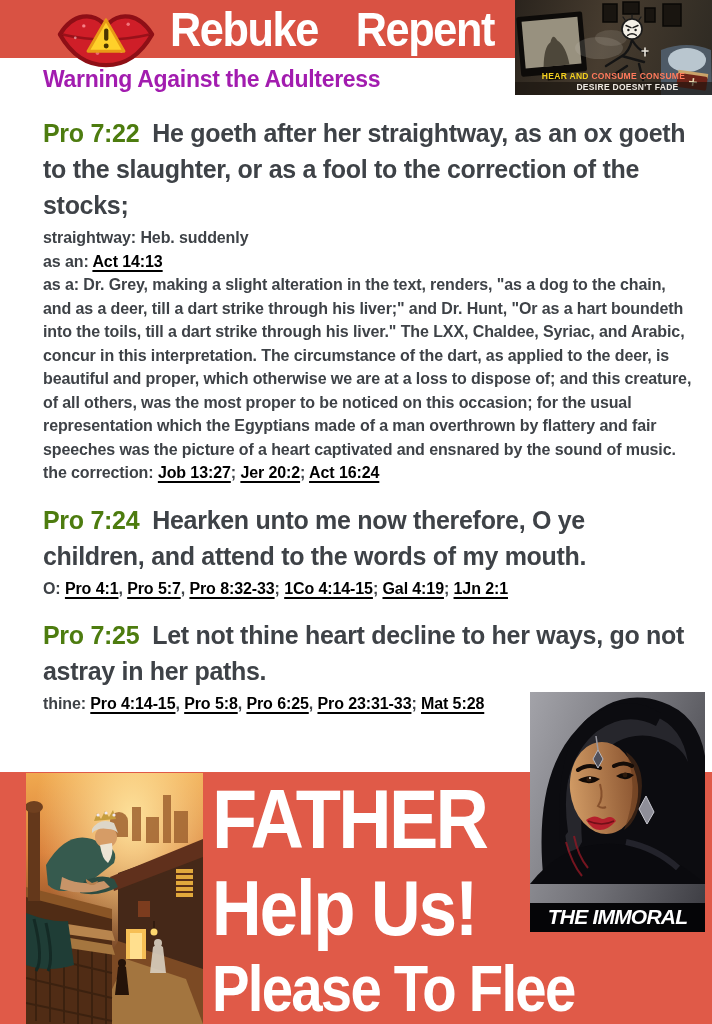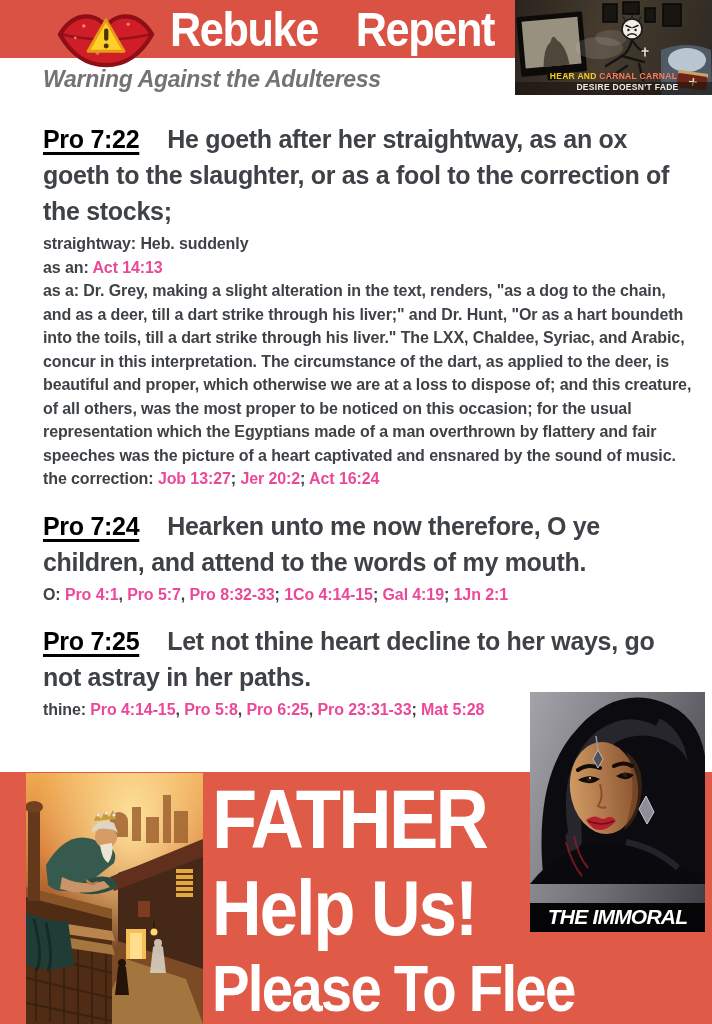--- a/index.html
+++ b/index.html
@@ -20,25 +20,25 @@
            background:linear-gradient(105deg,#2a241d,#473c2f 45%,#2d2922); }
   .thumb svg { position:absolute; left:0; top:0; }
   .thumb-caption { position:absolute; left:0; right:0; bottom:3px; text-align:center; font-weight:700;
                    font-size:8.5px; line-height:10.5px; letter-spacing:.3px; z-index:2; }
   .cap-y { color:#f2cf1e; }
   .cap-r { color:#ff7a5c; }
   .cap-w { color:#efe9e2;padding-left:28px; }
 
   
   .content { position:absolute; left:43px; top:58px; width:650px; padding-top:8px; z-index:1; }
-  .section-heading { font-size:23px; font-weight:700; color:#737373; letter-spacing:-.3px; line-height:27px; margin-bottom:28px;font-style:italic; }
+  .section-heading { font-size:23px; font-weight:700; color:#a21caf; letter-spacing:-.3px; line-height:27px; margin-bottom:22px; }
   .verse { font-size:25px; font-weight:700; color:#3e4247; line-height:36px; letter-spacing:-.3px; margin-bottom:3px; }
-  .vref { color:#000000; text-decoration:underline; text-decoration-thickness:2.5px; text-underline-offset:4px; margin-right:28px; cursor:pointer; }
+  .vref { color:#4d7c0f; text-decoration-thickness:2.5px; text-underline-offset:4px; margin-right:13px; cursor:pointer; }
   .note { font-size:16px; font-weight:700; color:#3e4247; line-height:23.5px; letter-spacing:-.1px; }
-  .note a { color:#ec4899; text-decoration-thickness:1.8px; text-underline-offset:2.5px; cursor:pointer; }
+  .note a { color:#000000; text-decoration:underline; text-decoration-thickness:1.8px; text-underline-offset:2.5px; cursor:pointer; }
   .vblock { margin-bottom:17px; }
   .vblock:last-child { margin-bottom:0; }
 
   
   .banner-bottom { position:absolute; left:0; top:772px; width:712px; height:252px; background:#e05a48; z-index:3;padding-left:8px; }
   .street-scene { position:absolute; left:26px; top:1px; width:177px; height:251px; overflow:hidden; }
   .footer-text { position:absolute; left:212px; top:2px; color:#fff; font-weight:700; white-space:nowrap; }
   .footer-line { display:block; transform:scaleX(.88); transform-origin:0 50%; }
   .fl1 { font-size:84px; line-height:86px; letter-spacing:-3px; margin-top:2px; }
   .fl2 { font-size:78px; line-height:92px; letter-spacing:-2px; }
@@ -121,21 +121,21 @@
 
       <g transform="rotate(8 178 82)">
         <rect x="162" y="72" width="30" height="5" fill="#caa36a"></rect>
         <rect x="162" y="75" width="30" height="14" rx="2" fill="#6e2318"></rect>
         <path d="M174,82 l8,0 M178,78 l0,8" stroke="#e8d9b0" stroke-width="1.6"></path>
       </g>
       <rect x="0" y="82" width="197" height="13" fill="#17130e" opacity=".6"></rect>
     </svg>
     <div class="thumb-caption">
       <div>
-        <span class="cap-y">HEAR AND</span><span class="cap-r"> CARNAL CARNAL</span>
+        <span class="cap-y">HEAR AND</span><span class="cap-r"> CONSUME CONSUME</span>
       </div>
       <div class="cap-w">DESIRE DOESN'T FADE</div>
     </div>
   </div>
 
   <div class="content">
     <h2 class="section-heading">Warning Against the Adulteress</h2>
 
     <section class="vblock">
       <p class="verse"><a class="vref">Pro 7:22</a><span>He goeth after her straightway, as an ox goeth to the slaughter, or as a fool to the correction of the stocks;</span></p>

